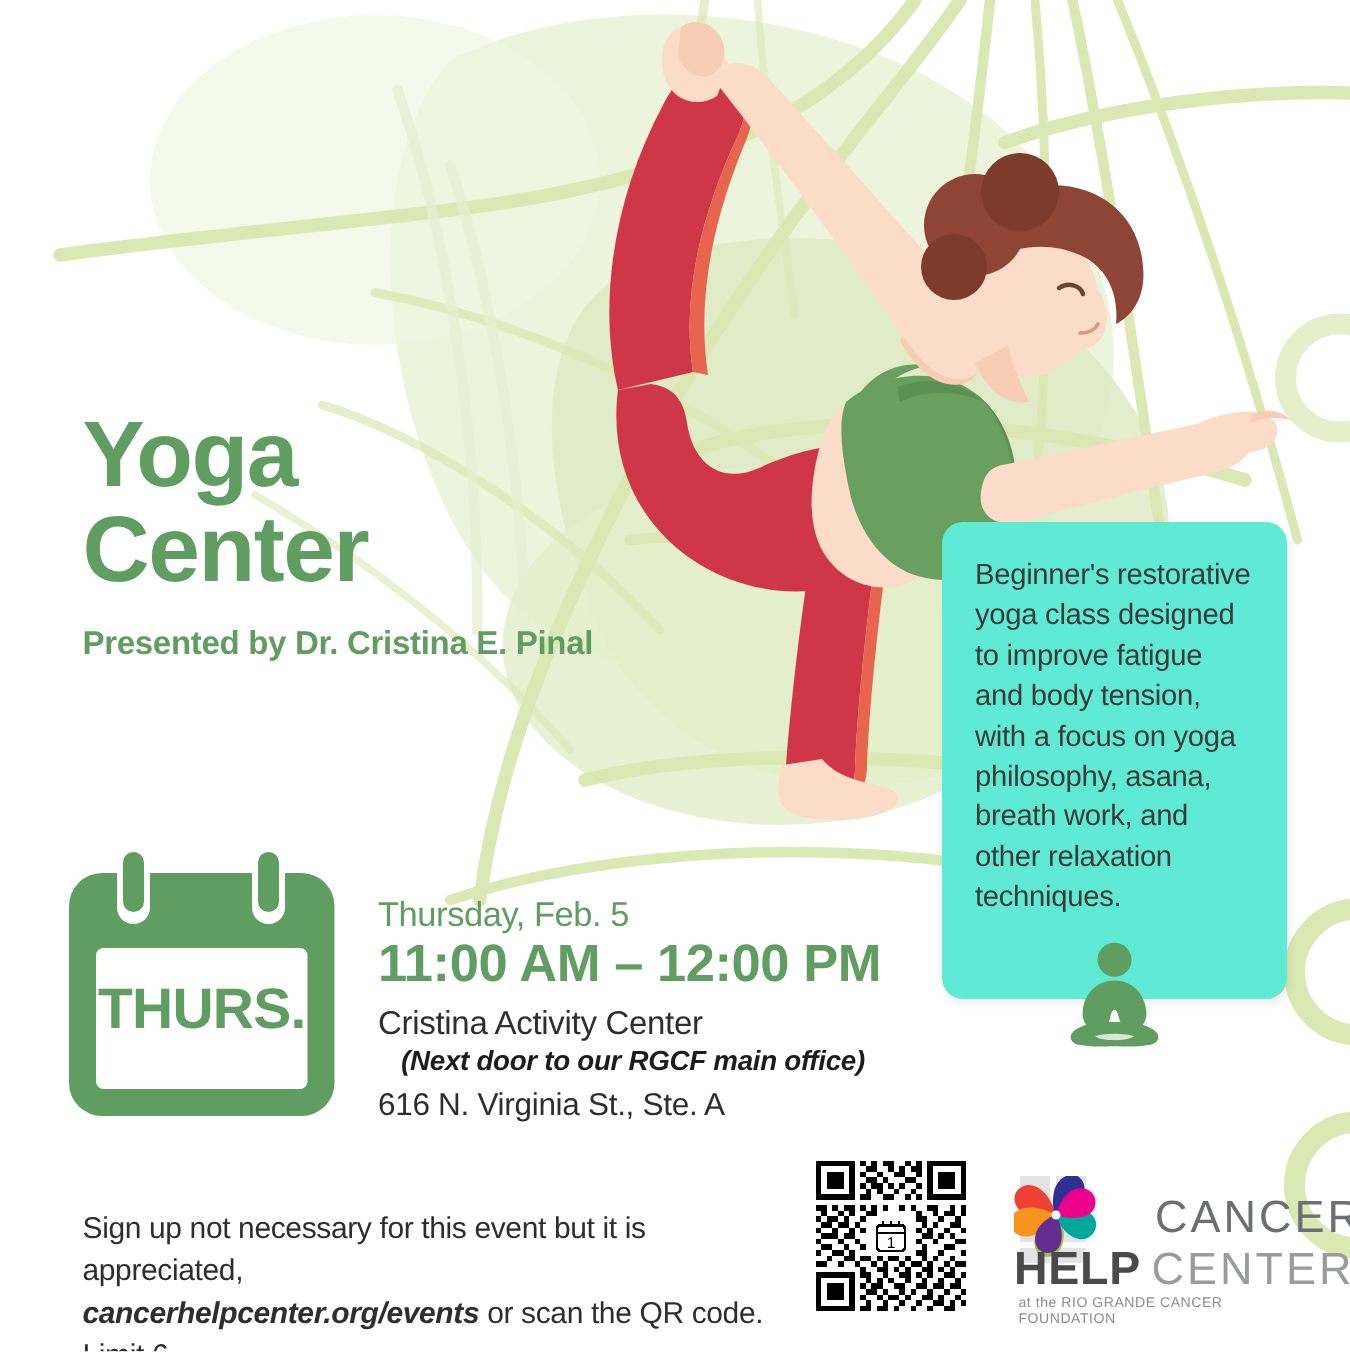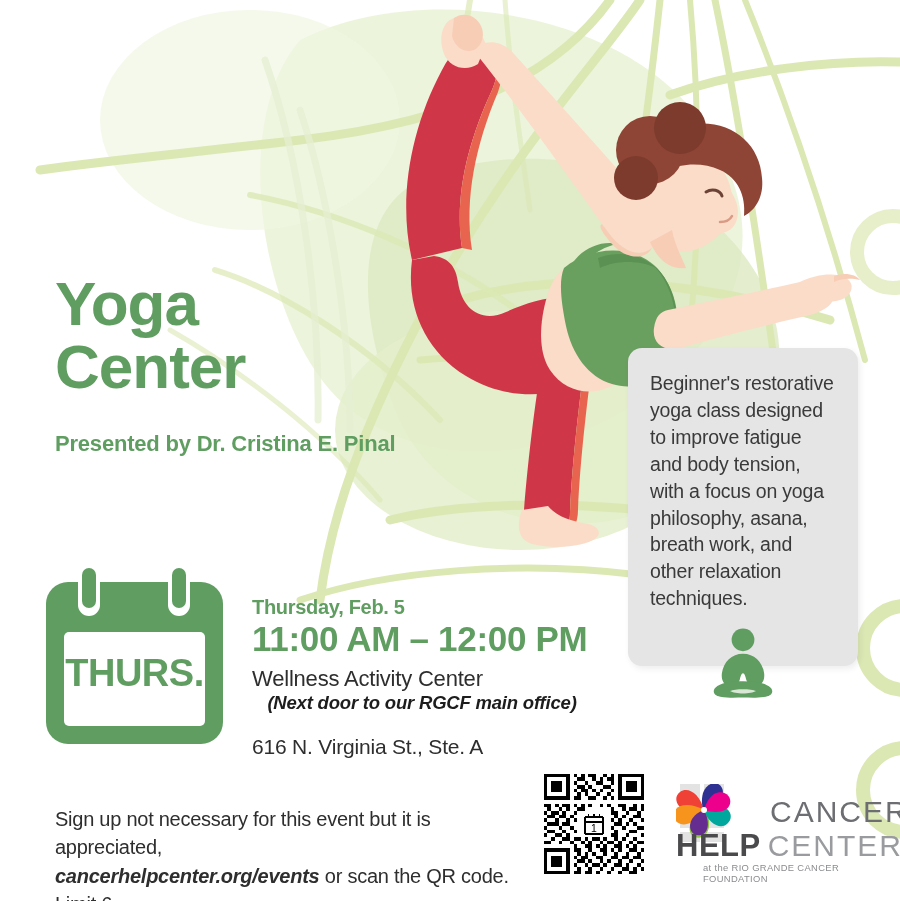--- a/index.html
+++ b/index.html
@@ -20,28 +20,28 @@
   .yoga-art{position:absolute;left:350px;top:10px;width:530px;height:570px;z-index:1;}
 
   
   .headline{position:absolute;left:55px;top:275px;z-index:5;}
   .title-line{
     font-size:62px;line-height:0.95;font-weight:bold;
     color:#5f9d61;letter-spacing:-1px;
   }
   .title-line.second{margin-top:4px;}
   .presenter{
-    margin-top:34px;
+    margin-top:19px;
     font-size:22px;font-weight:bold;color:#5f9d61;letter-spacing:-0.2px;
   }
 
   
   .desc-card{
     position:absolute;left:628px;top:348px;width:230px;height:318px;
-    background:#e5e5e5;border-radius:14px;z-index:6;
+    background:#5eead4;border-radius:14px;z-index:6;
     box-shadow:2px 3px 6px rgba(0,0,0,0.07);
     box-sizing:border-box;padding:22px 20px 10px 22px;
   }
   .desc-text{
     font-size:19.5px;line-height:1.38;color:#3a3a3a;
     letter-spacing:-0.2px;
   }
   .lotus-icon{
     position:absolute;left:50%;transform:translateX(-50%);
     bottom:-38px;width:82px;height:78px;
@@ -50,45 +50,45 @@
   
   .calendar-icon{position:absolute;left:42px;top:560px;width:185px;height:190px;z-index:5;}
   .cal-label{
     position:absolute;left:0;top:0;width:100%;height:100%;
     display:flex;align-items:center;justify-content:center;
     font-size:38px;font-weight:bold;color:#5f9d61;letter-spacing:-0.5px;
     padding-top:36px;box-sizing:border-box;
   }
 
   .event-details{position:absolute;left:252px;top:596px;z-index:5;width:340px;}
-  .ev-date{font-size:20px;font-weight:bold;color:#5f9d61;line-height:1.16;letter-spacing:-0.3px;}
+  .ev-date{font-size:23px;font-weight:normal;color:#5f9d61;line-height:1.16;letter-spacing:-0.3px;}
   .ev-time{font-size:35px;font-weight:bold;color:#5f9d61;line-height:1.16;letter-spacing:-0.3px;}
   .ev-venue{font-size:22px;color:#2e2e2e;line-height:1.25;margin-top:5px;letter-spacing:-0.2px;}
   .ev-note{font-size:18.5px;font-weight:bold;font-style:italic;color:#1d1d1d;line-height:1.2;letter-spacing:-0.2px;text-align:center;}
-  .ev-addr{font-size:21px;color:#2e2e2e;line-height:1.3;margin-top:19px;letter-spacing:-0.2px;}
+  .ev-addr{font-size:21px;color:#2e2e2e;line-height:1.3;margin-top:5px;letter-spacing:-0.2px;}
 
   
   .footer-note{position:absolute;left:55px;top:805px;z-index:5;width:470px;}
   .fn-line{font-size:20px;color:#2e2e2e;line-height:1.42;letter-spacing:-0.25px;}
   .fn-url{font-style:italic;font-weight:bold;}
 
   .qr-code{position:absolute;left:540px;top:770px;width:108px;height:108px;z-index:5;}
 
   
   .logo{position:absolute;left:676px;top:784px;width:190px;height:100px;z-index:5;}
   .logo-text{position:absolute;left:58px;top:14px;}
   .logo-cancer{
     font-size:30px;color:#6d6e71;letter-spacing:2px;line-height:0.92;font-weight:400;margin-left:36px;
   }
   .logo-row2{position:absolute;left:0px;top:44px;display:flex;align-items:baseline;}
   .logo-help{font-size:31px;font-weight:bold;color:#4a4a4c;letter-spacing:0.5px;}
   .logo-center{font-size:30px;color:#9a9b9e;letter-spacing:2px;margin-left:7px;font-weight:400;}
   .logo-tagline{
     position:absolute;left:3px;top:78px;
-    font-size:9.4px;color:#8b8c8f;letter-spacing:0.35px;margin-left:24px;
+    font-size:9.4px;color:#8b8c8f;letter-spacing:0.35px;
   }
 </style>
 </head>
 <body>
 
 <div class="poster">
 
   <div class="bg-layer">
     <svg width="900" height="901" viewBox="0 0 900 901">
 
@@ -211,21 +211,21 @@
       <rect x="126" y="4" width="22" height="52" rx="11" fill="#ffffff"></rect>
       <rect x="40" y="8" width="14" height="40" rx="7" fill="#5f9d61"></rect>
       <rect x="130" y="8" width="14" height="40" rx="7" fill="#5f9d61"></rect>
     </svg>
     <div class="cal-label">THURS.</div>
   </div>
 
   <div class="event-details">
     <div class="ev-date">Thursday, Feb. 5</div>
     <div class="ev-time">11:00 AM – 12:00 PM</div>
-    <div class="ev-venue">Wellness Activity Center</div>
+    <div class="ev-venue">Cristina Activity Center</div>
     <div class="ev-note">(Next door to our RGCF main office)</div>
     <div class="ev-addr">616 N. Virginia St., Ste. A</div>
   </div>
 
   <div class="footer-note">
     <div class="fn-line">Sign up not necessary for this event but it is appreciated,</div>
     <div class="fn-line"><span class="fn-url">cancerhelpcenter.org/events</span><span> or scan the QR code.</span></div>
     <div class="fn-line">Limit 6.</div>
   </div>
 

